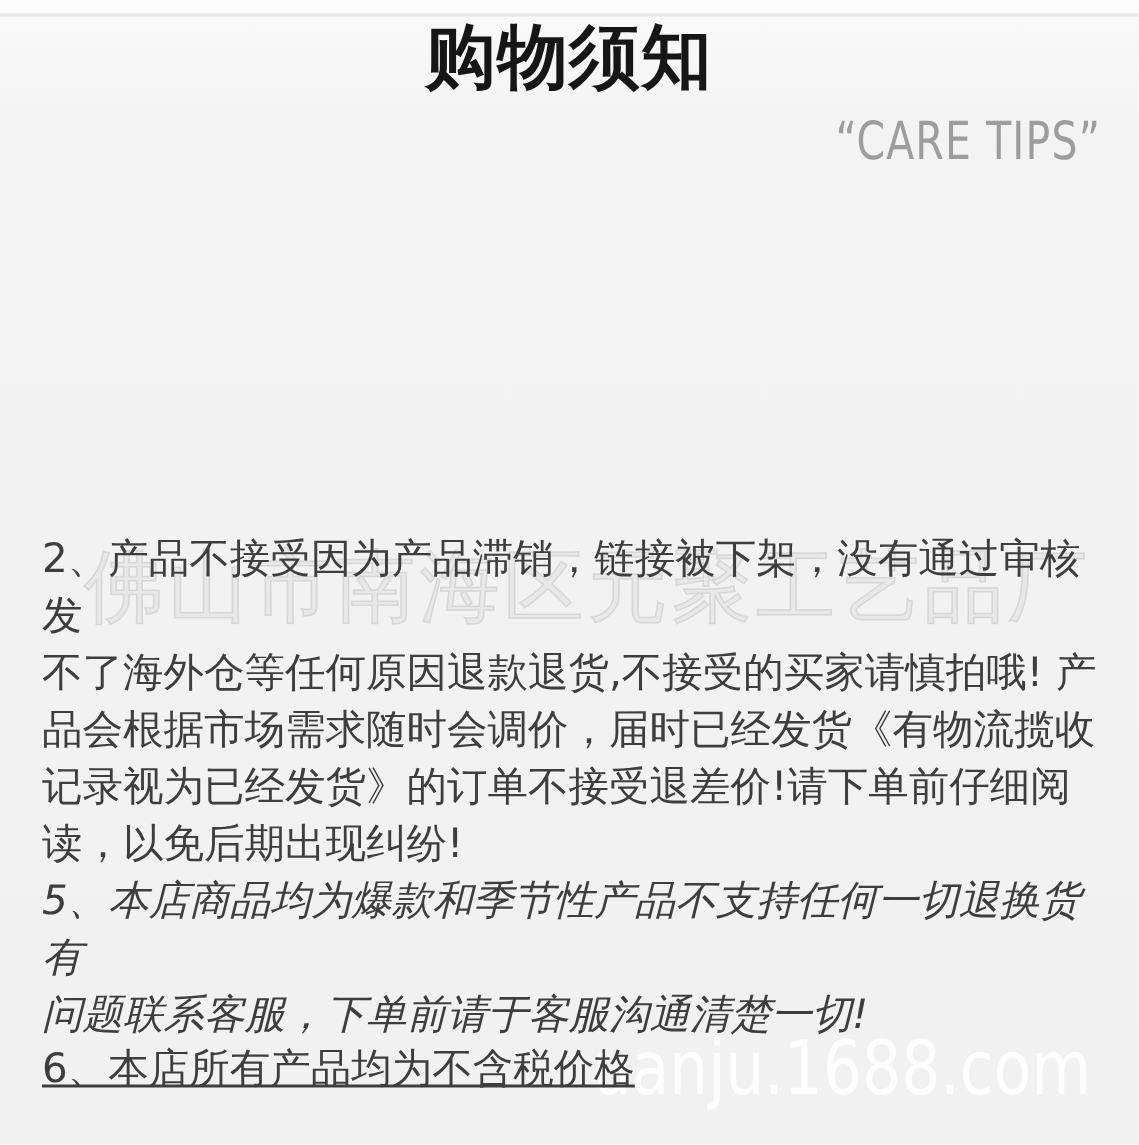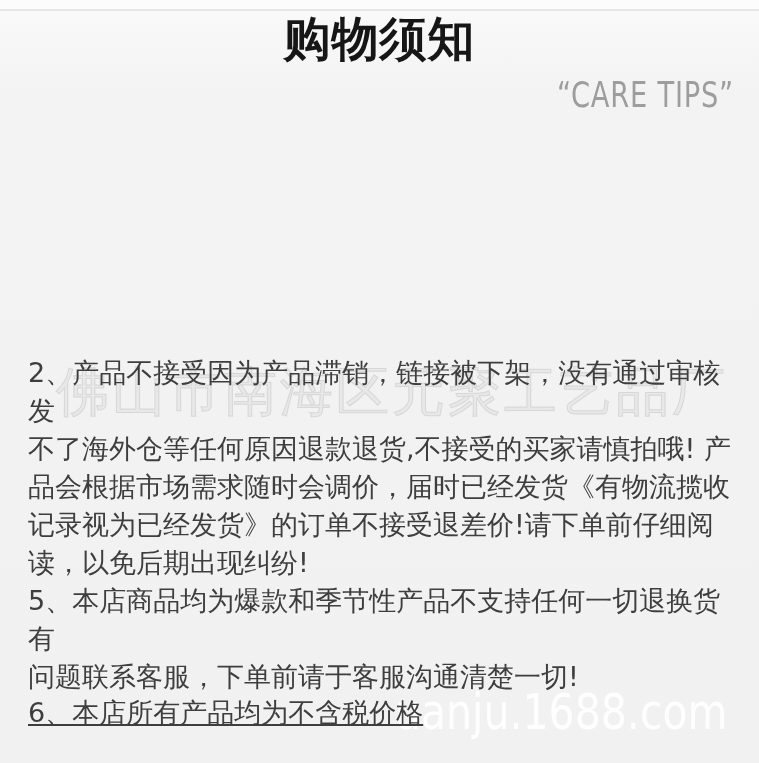--- a/index.html
+++ b/index.html
@@ -72,21 +72,21 @@
     right: 14px;
     margin: 0;
     font-size: 27px;
     line-height: 38px;
     color: #3e3e3e;
     white-space: pre-line;
     z-index: 2;
   }
   .notice-1 { top: 163px; }
   .notice-2 { top: 354px; }
-  .notice-3 { top: 582px; }
+  .notice-3 { top: 582px; font-style: italic; }
   .notice-4 { top: 694px; text-decoration: underline; }
   .watermark-company {
     position: absolute;
     left: 56px;
     top: 364px;
     font-size: 53px;
     line-height: 56px;
     letter-spacing: 3px;
     white-space: nowrap;
     color: rgba(175, 175, 175, 0.14);

